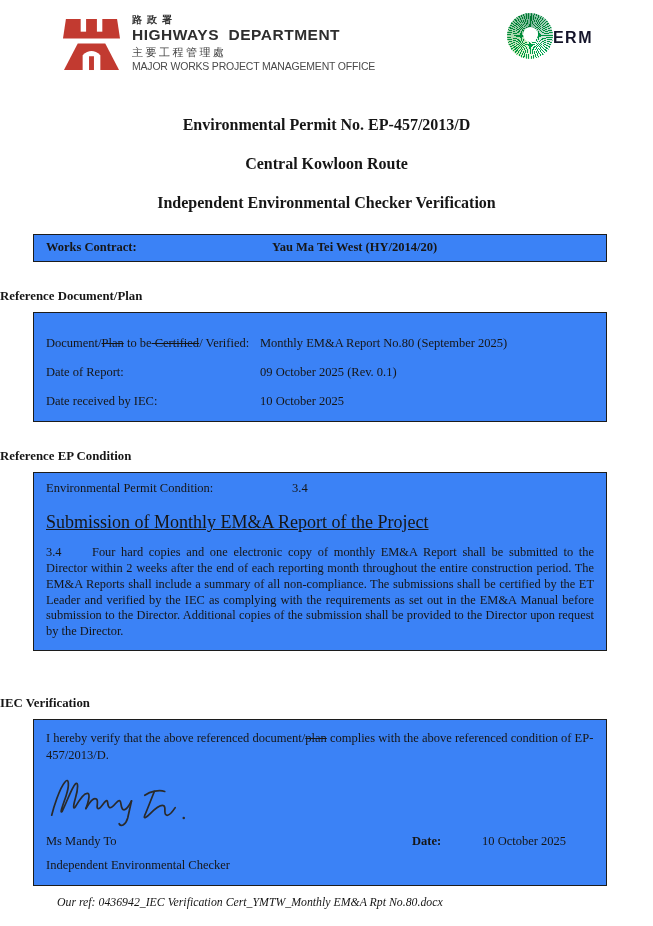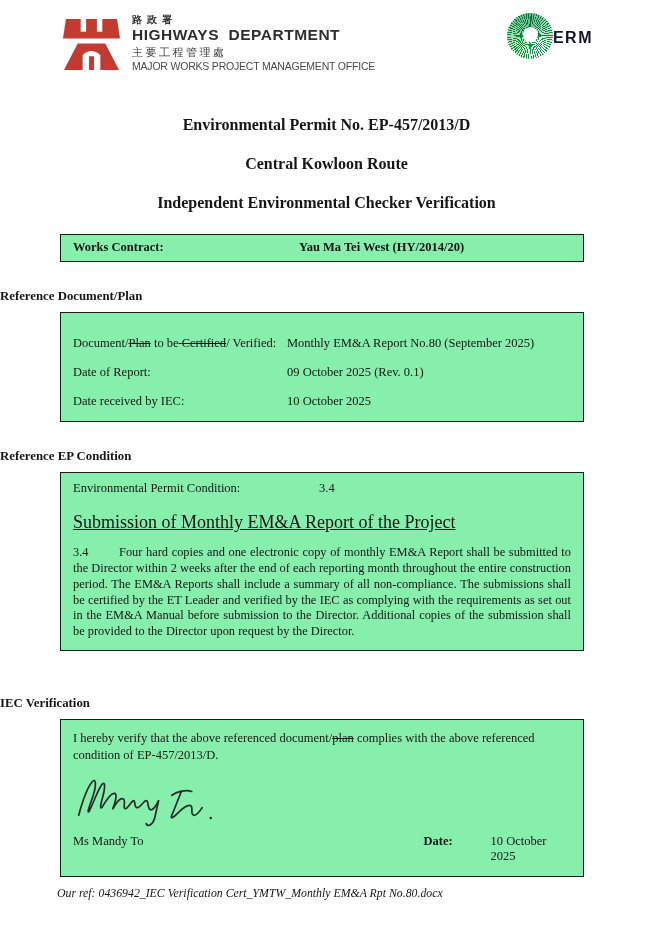--- a/index.html
+++ b/index.html
@@ -55,23 +55,23 @@
   }
 
   
   .titles { margin-top: 44px; text-align: center; }
   .title-line { font-size: 16px; font-weight: bold; }
   .title-line + .title-line { margin-top: 21px; }
 
   
   .box {
     border: 1.5px solid #1c1c1c;
-    margin-left: 60px;
-    width: 524px;
-    background: #86efac;
+    margin-left: 33px;
+    width: 574px;
+    background: #3b82f6;
   }
   .section-head {
     font-size: 12.8px; font-weight: bold;
   }
   .lv-row { display: flex; align-items: baseline; }
   .lv-label { flex: 0 0 auto; }
   .lv-value { flex: 1 1 auto; }
 
   .works-box { margin-top: 22px; padding: 5px 12px 6px; }
   .works-box .lv-label { width: 226px; font-weight: bold; }
@@ -193,18 +193,19 @@
             <path d="M114,19 C110,29 106,40 104,44 C102,49 106,46 110,42 C114,38 120,32 124,34 C127,36 123,43 127,44 C130,45 134,39 136,36"></path>
             <circle cx="145" cy="47" r="1.3" fill="#2a2a2a" stroke="none"></circle>
           </g>
         </svg>
       </div>
       <div class="sig-row">
         <span class="sig-name">Ms Mandy To</span>
         <span class="sig-date-label">Date:</span>
         <span class="sig-date-value">10 October 2025</span>
       </div>
+      <div class="sig-role">Independent Environmental Checker</div>
     </div>
   </div>
 
   <div class="footer-ref">Our ref: 0436942_IEC Verification Cert_YMTW_Monthly EM&amp;A Rpt No.80.docx</div>
 
 </div>
 
 </body></html>

